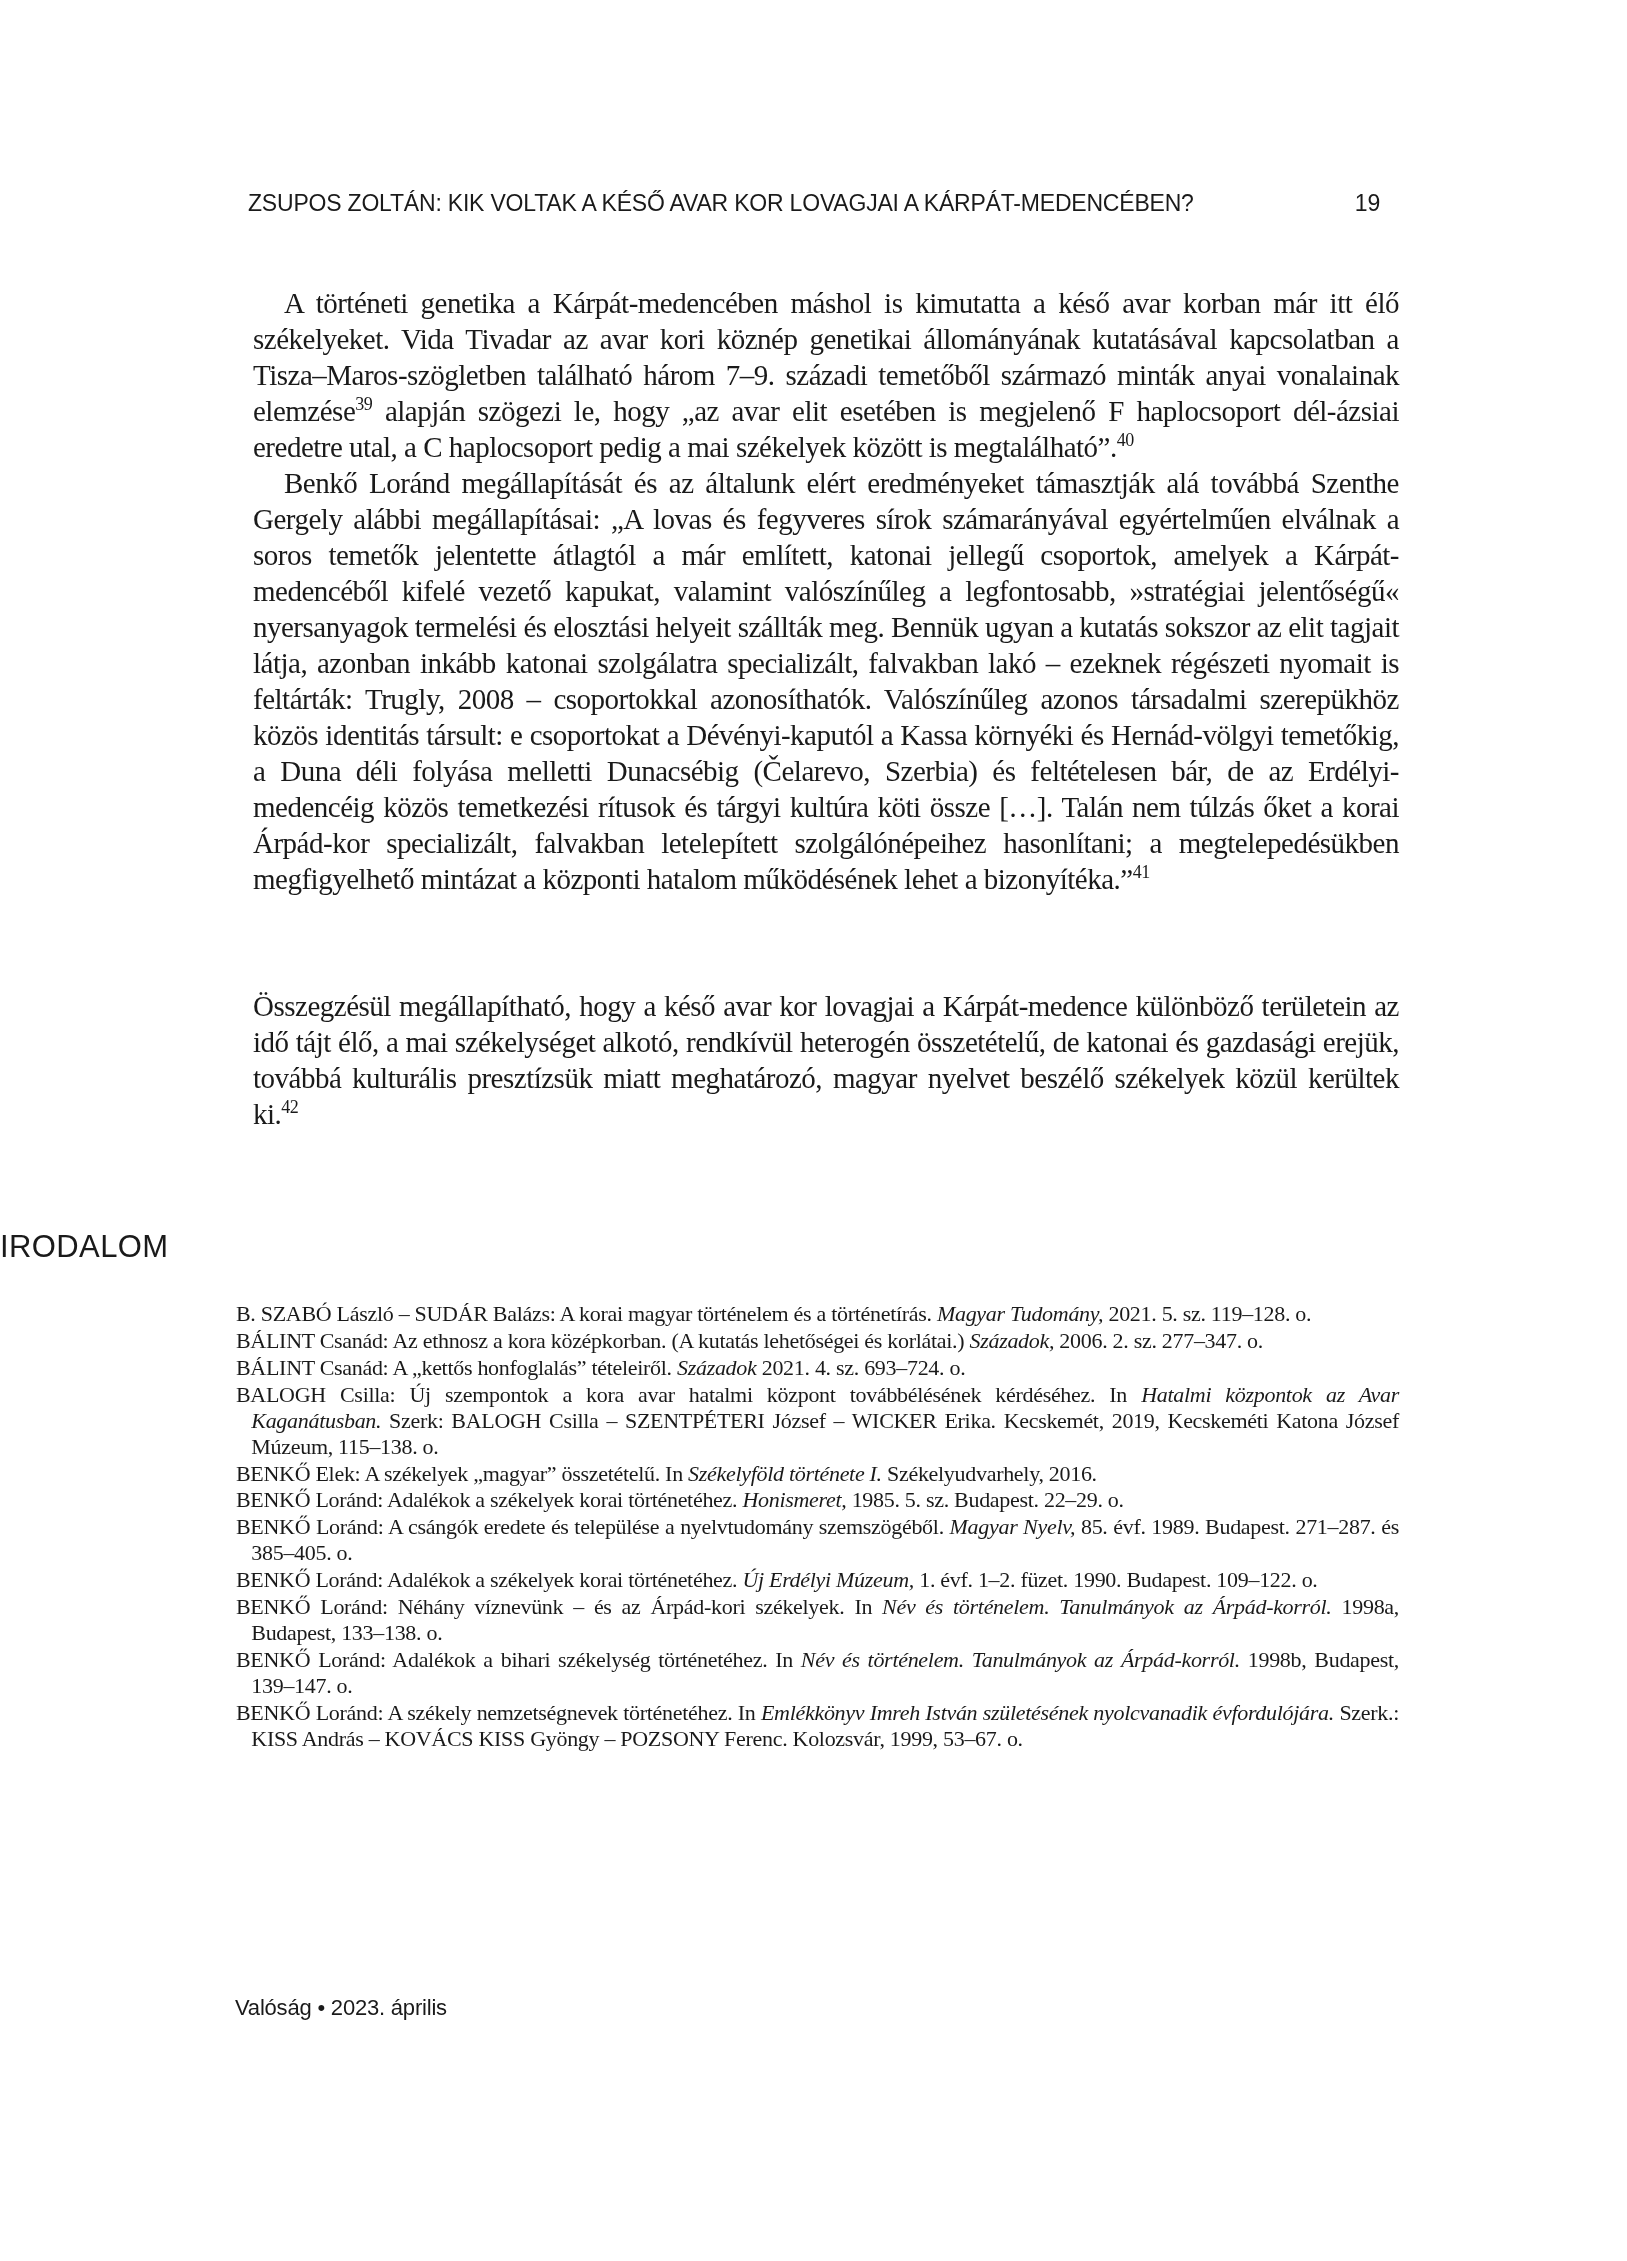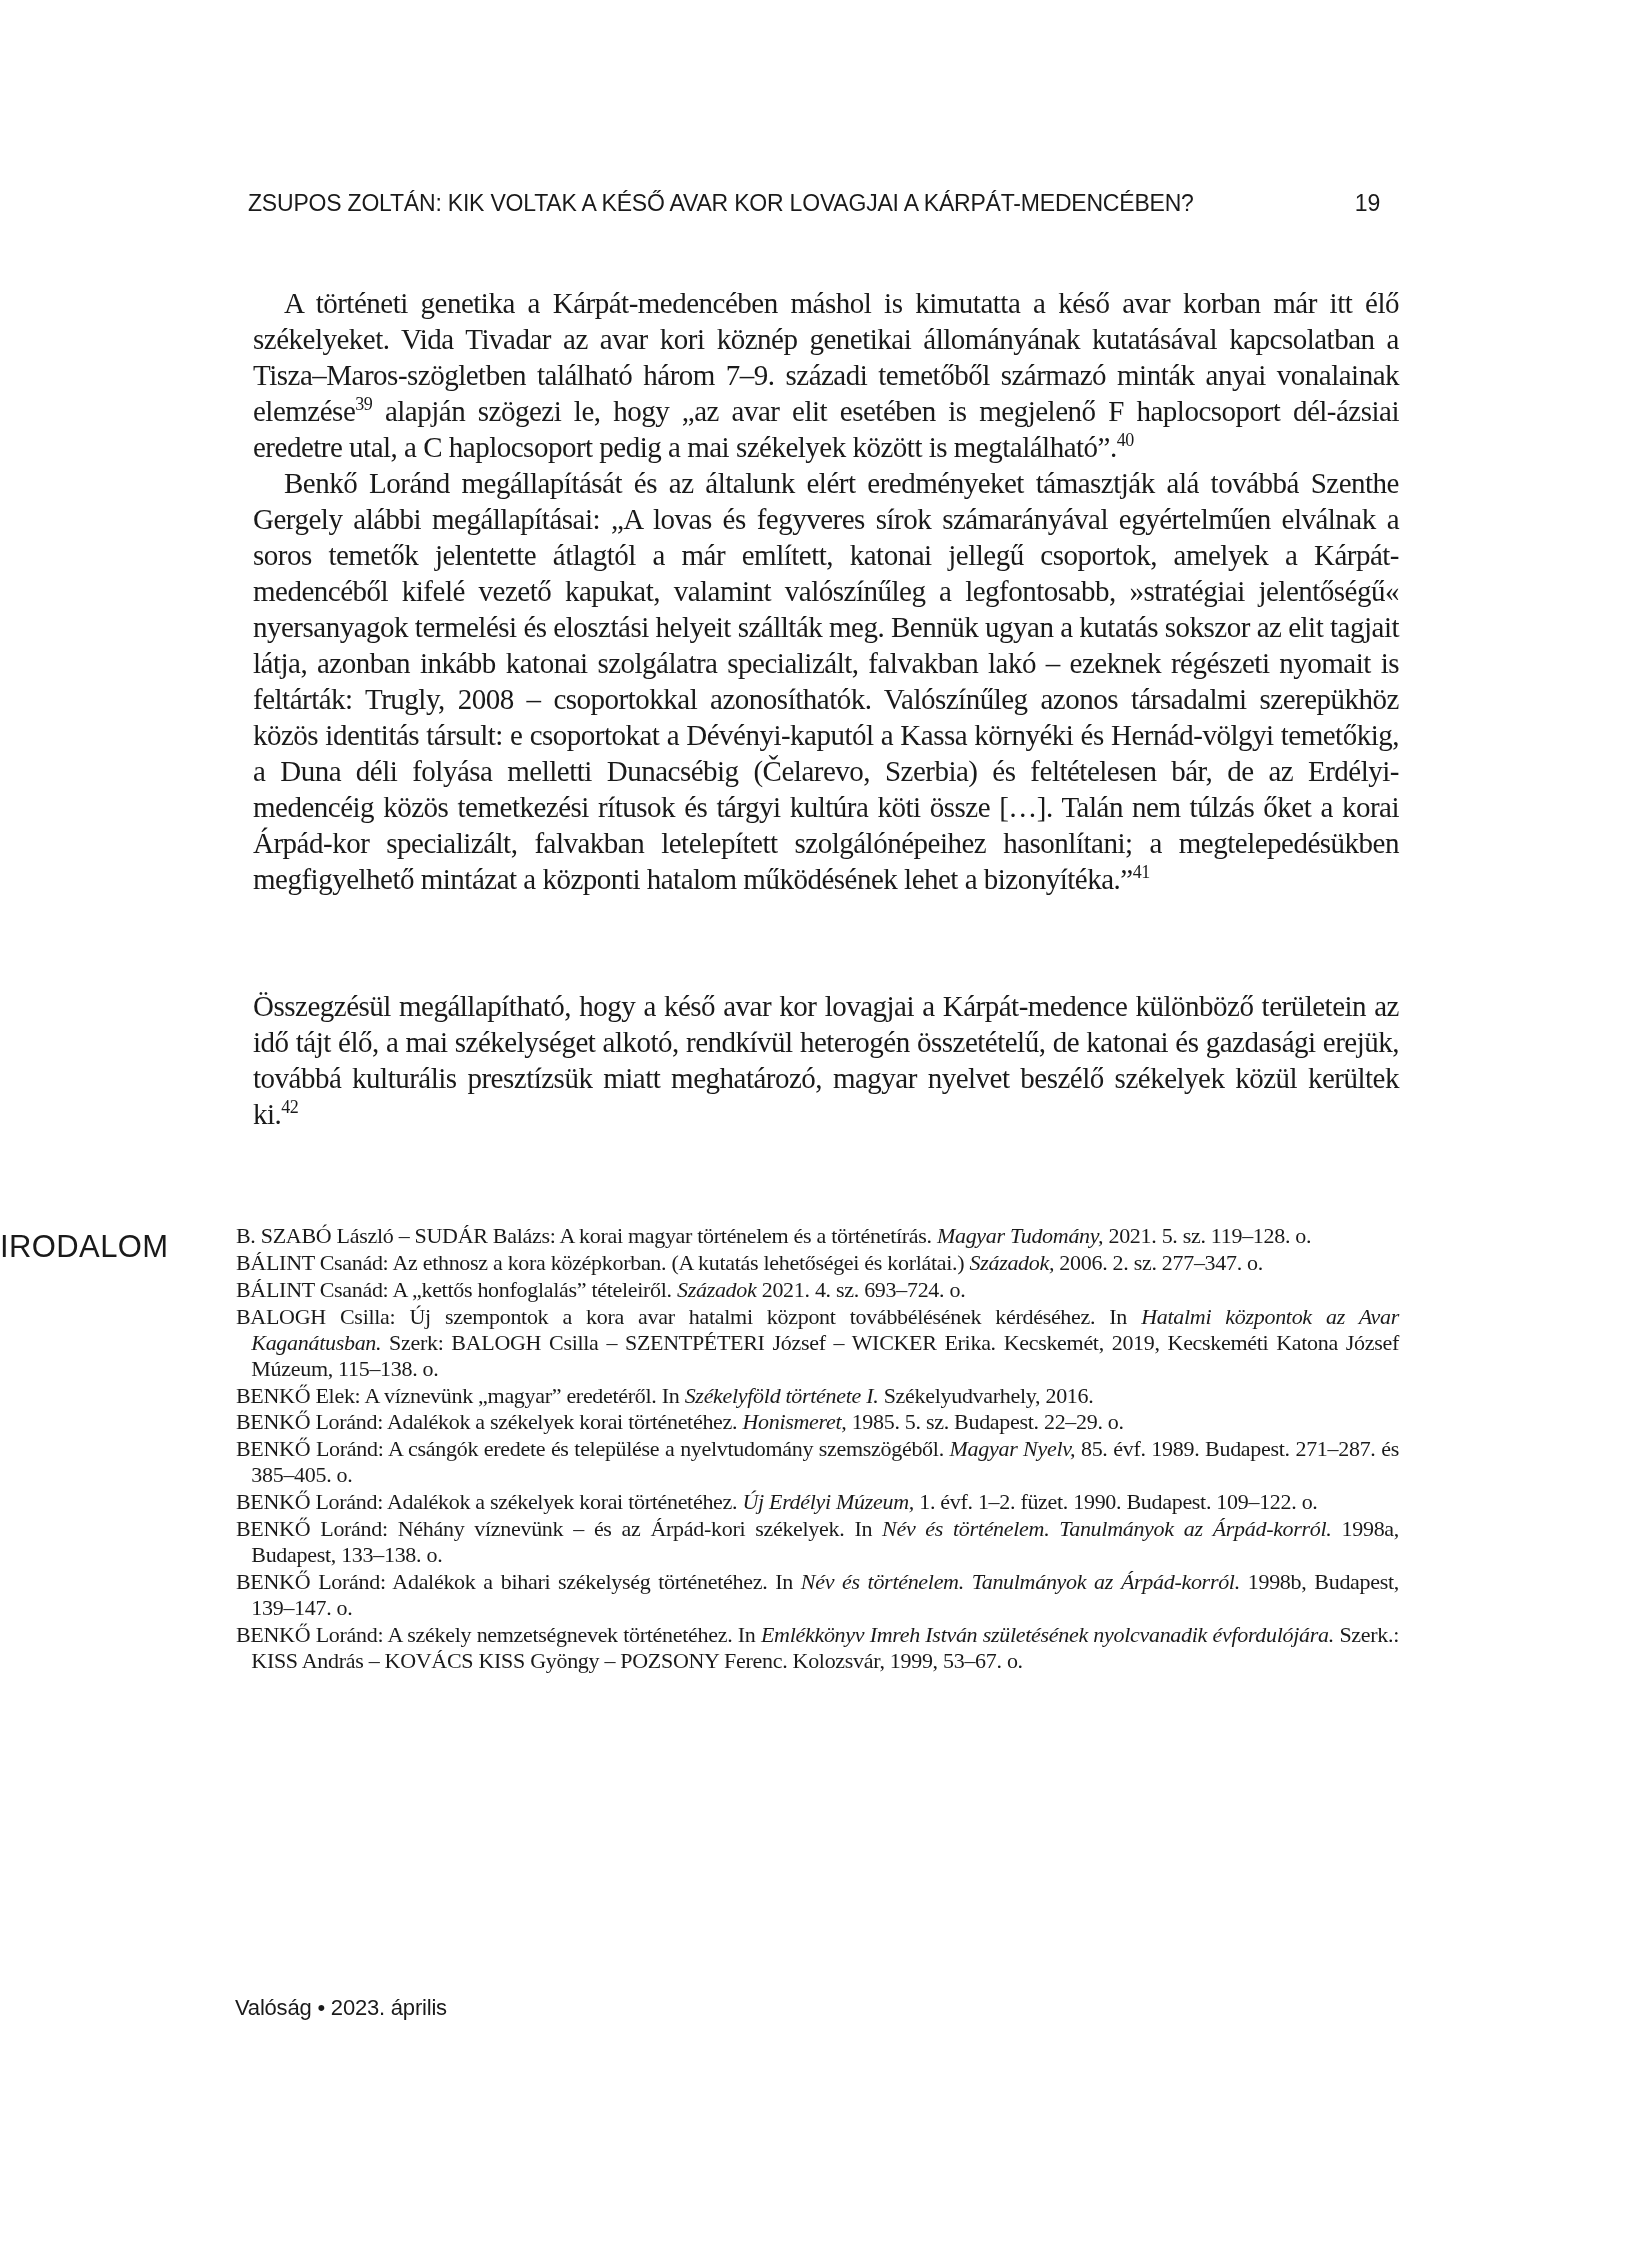--- a/index.html
+++ b/index.html
@@ -18,21 +18,21 @@
     .body-text p { margin: 0; }
     .indent { text-indent: 31px; }
     sup { font-size: 18px; vertical-align: 11.5px; line-height: 0; }
     #block1 { top: 285px; }
     #block2 { top: 988px; }
     .section-title {
       position: absolute; left: 0; width: 1628px; top: 1229px; 
       font-family: "Liberation Sans", sans-serif; font-size: 31px; letter-spacing: 0.4px;
     }
     .bibliography {
-      position: absolute; left: 236px; top: 1223px; width: 1163px;
+      position: absolute; left: 236px; top: 1301px; width: 1163px;
       font-family: "Liberation Serif", serif; font-size: 22px; line-height: 26px;
       letter-spacing: -0.3px;
     }
     .bib-entry { margin: 0 0 0.9px 0; padding-left: 15.3px; text-indent: -15.3px; text-align: justify; }
     i { font-style: italic; }
     .footer {
       position: absolute; left: 235px; top: 1995px;
       font-family: "Liberation Sans", sans-serif; font-size: 22px; letter-spacing: -0.2px;
     }
   </style>
@@ -55,21 +55,21 @@
     <p><span>Összegzésül megállapítható, hogy a késő avar kor lovagjai a Kárpát-medence különböző területein az idő tájt élő, a mai székelységet alkotó, rendkívül heterogén összetételű, de katonai és gazdasági erejük, továbbá kulturális presztízsük miatt meghatározó, magyar nyelvet beszélő székelyek közül kerültek ki.</span><sup>42</sup></p>
   </div>
 
   <div class="section-title">IRODALOM</div>
 
   <div class="bibliography" id="bib">
       <p class="bib-entry"><span>B. SZABÓ László – SUDÁR Balázs: A korai magyar történelem és a történetírás. </span><i>Magyar Tudomány,</i><span> 2021. 5. sz. 119–128. o.</span></p>
       <p class="bib-entry"><span>BÁLINT Csanád: Az ethnosz a kora középkorban. (A kutatás lehetőségei és korlátai.) </span><i>Századok,</i><span> 2006. 2. sz. 277–347. o.</span></p>
       <p class="bib-entry"><span>BÁLINT Csanád: A „kettős honfoglalás” tételeiről. </span><i>Századok</i><span> 2021. 4. sz. 693–724. o.</span></p>
       <p class="bib-entry"><span>BALOGH Csilla: Új szempontok a kora avar hatalmi központ továbbélésének kérdéséhez. In </span><i>Hatalmi központok az Avar Kaganátusban.</i><span> Szerk: BALOGH Csilla – SZENTPÉTERI József – WICKER Erika. Kecskemét, 2019, Kecskeméti Katona József Múzeum, 115–138. o.</span></p>
-      <p class="bib-entry"><span>BENKŐ Elek: A víznevünk „magyar” eredetéről. In </span><i>Székelyföld története I.</i><span> Székelyudvarhely, 2016.</span></p>
+      <p class="bib-entry"><span>BENKŐ Elek: A székelyek „magyar” összetételű. In </span><i>Székelyföld története I.</i><span> Székelyudvarhely, 2016.</span></p>
       <p class="bib-entry"><span>BENKŐ Loránd: Adalékok a székelyek korai történetéhez. </span><i>Honismeret,</i><span> 1985. 5. sz. Budapest. 22–29. o.</span></p>
       <p class="bib-entry"><span>BENKŐ Loránd: A csángók eredete és települése a nyelvtudomány szemszögéből. </span><i>Magyar Nyelv,</i><span> 85. évf. 1989. Budapest. 271–287. és 385–405. o.</span></p>
       <p class="bib-entry"><span>BENKŐ Loránd: Adalékok a székelyek korai történetéhez. </span><i>Új Erdélyi Múzeum,</i><span> 1. évf. 1–2. füzet. 1990. Budapest. 109–122. o.</span></p>
       <p class="bib-entry"><span>BENKŐ Loránd: Néhány víznevünk – és az Árpád-kori székelyek. In </span><i>Név és történelem. Tanulmányok az Árpád-korról.</i><span> 1998a, Budapest, 133–138. o.</span></p>
       <p class="bib-entry"><span>BENKŐ Loránd: Adalékok a bihari székelység történetéhez. In </span><i>Név és történelem. Tanulmányok az Árpád-korról.</i><span> 1998b, Budapest, 139–147. o.</span></p>
       <p class="bib-entry"><span>BENKŐ Loránd: A székely nemzetségnevek történetéhez. In </span><i>Emlékkönyv Imreh István születésének nyolcvanadik évfordulójára.</i><span> Szerk.: KISS András – KOVÁCS KISS Gyöngy – POZSONY Ferenc. Kolozsvár, 1999, 53–67. o.</span></p>
     </div>
 
   <div class="footer">
     <span>Valóság</span>

